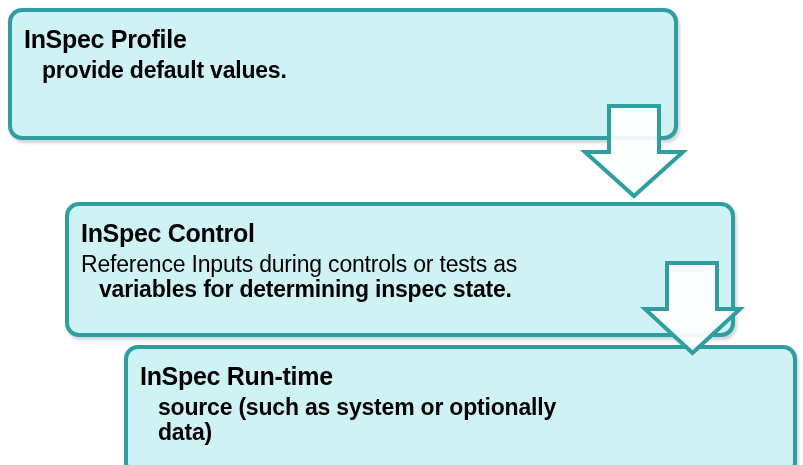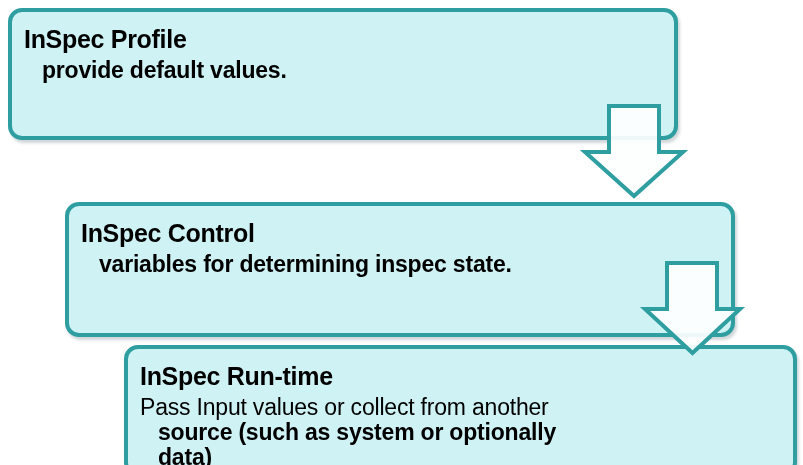--- a/index.html
+++ b/index.html
@@ -61,28 +61,28 @@
   <section class="box box1">
     <h2 class="box-title">InSpec Profile</h2>
     <p class="box-body">
       <span class="bline cont">provide default values.</span>
     </p>
   </section>
 
   <section class="box box2">
     <h2 class="box-title">InSpec Control</h2>
     <p class="box-body">
+      <span class="bline">Reference Inputs during controls or tests as</span>
       <span class="bline cont">variables for determining inspec state.</span>
     </p>
   </section>
 
   <section class="box box3">
     <h2 class="box-title">InSpec Run-time</h2>
     <p class="box-body">
-      <span class="bline">Pass Input values or collect from another</span>
       <span class="bline cont">source (such as system or optionally</span>
       <span class="bline cont">data)</span>
     </p>
   </section>
 
   <svg class="arrows" width="803" height="465" viewBox="0 0 803 465">
     <polygon points="609,106 659,106 659,152 683,152 634,196 585,152 609,152"></polygon>
     <polygon points="667,263 717,263 717,309 740,309 692.5,353 645,309 667,309"></polygon>
   </svg>
 

